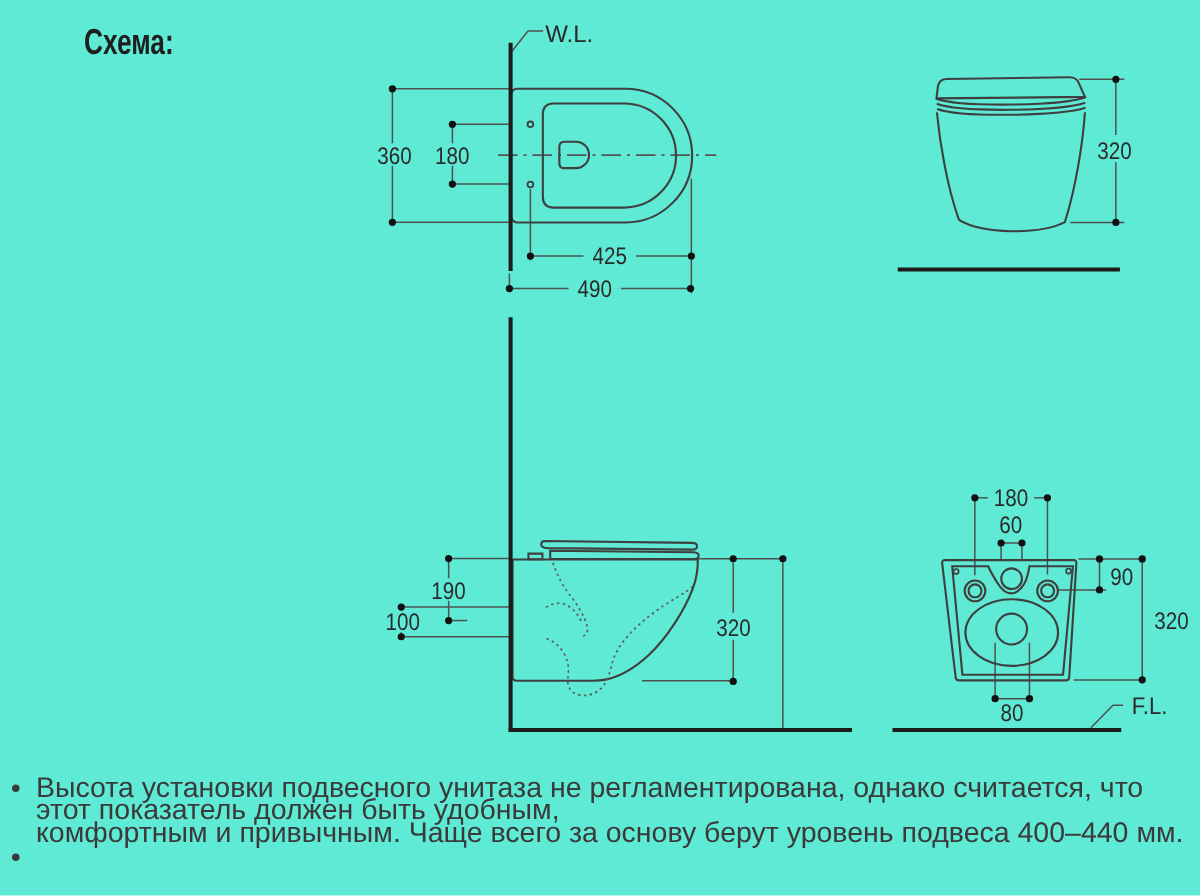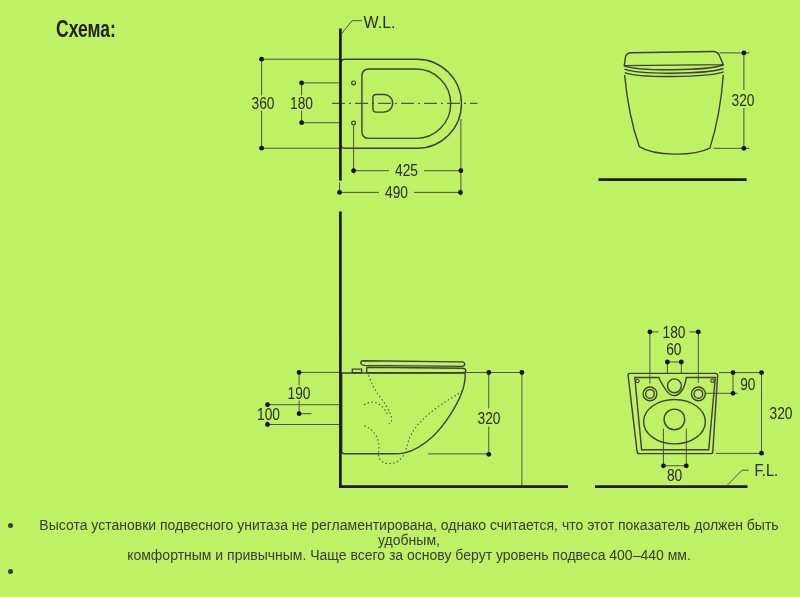--- a/index.html
+++ b/index.html
@@ -1,19 +1,19 @@
 <!DOCTYPE html>
 <html><head>
 <meta charset="utf-8">
 <style>
 html,body{margin:0;padding:0;background:#fff;}
-#page{position:relative;width:800px;height:597px;background:#bef264;overflow:hidden;
-  font-family:"Liberation Sans", sans-serif;text-align:center;}
+#page{position:relative;width:800px;height:597px;background:#5eead4;overflow:hidden;
+  font-family:"Liberation Sans", sans-serif;}
 #title{position:absolute;left:56px;top:15px;font-size:24px;font-weight:bold;color:#1f1f1f;transform:scale(0.73,1);transform-origin:0 0;}
-.para{position:absolute;left:24px;width:770px;font-size:14px;color:#3a3a3a;line-height:15px;}
+.para{position:absolute;left:24px;width:770px;font-size:19px;color:#3a3a3a;line-height:15px;}
 .bullet{position:absolute;left:8px;width:5px;height:5px;border-radius:50%;background:#3a3a3a;}
 svg{position:absolute;left:0;top:0;}
 svg text{font-family:"Liberation Sans", sans-serif;fill:#2a2a2a;}
 .dim{font-size:16px;}
 .lbl{font-size:16px;}
 </style>
 </head>
 <body>
 <div id="page">
 <div id="title">Схема:</div>

